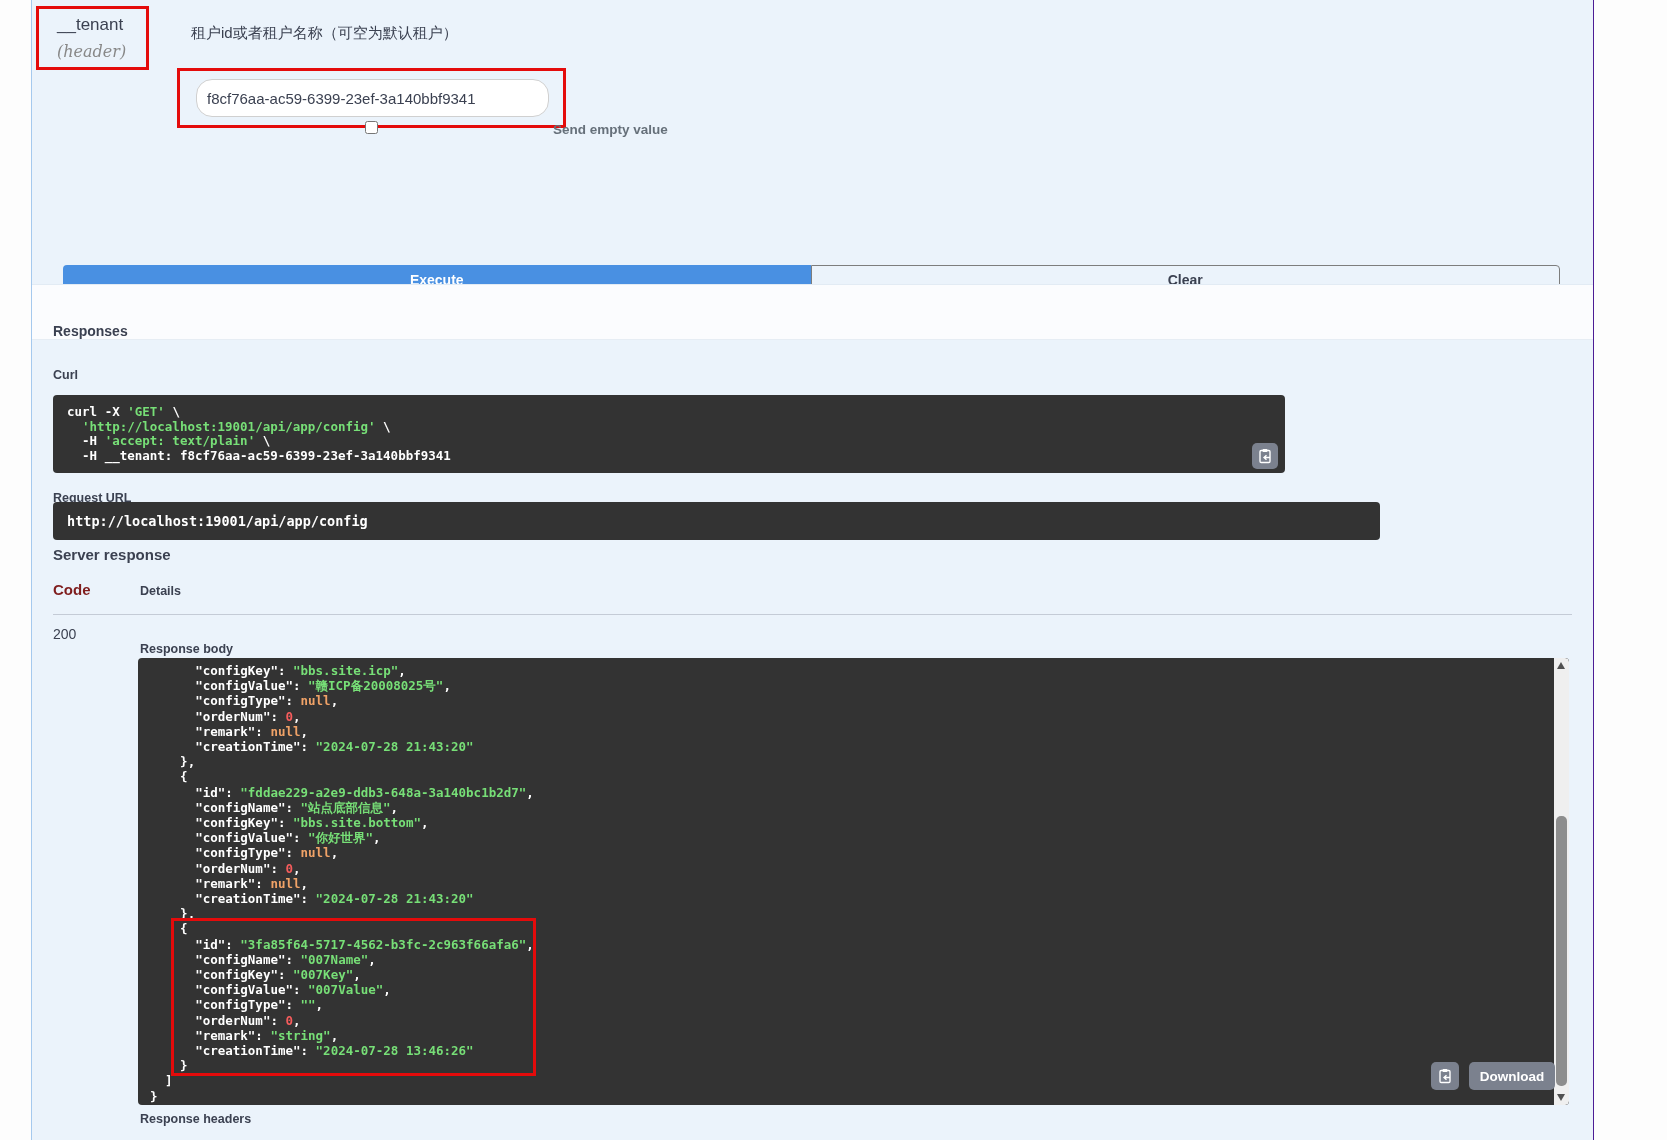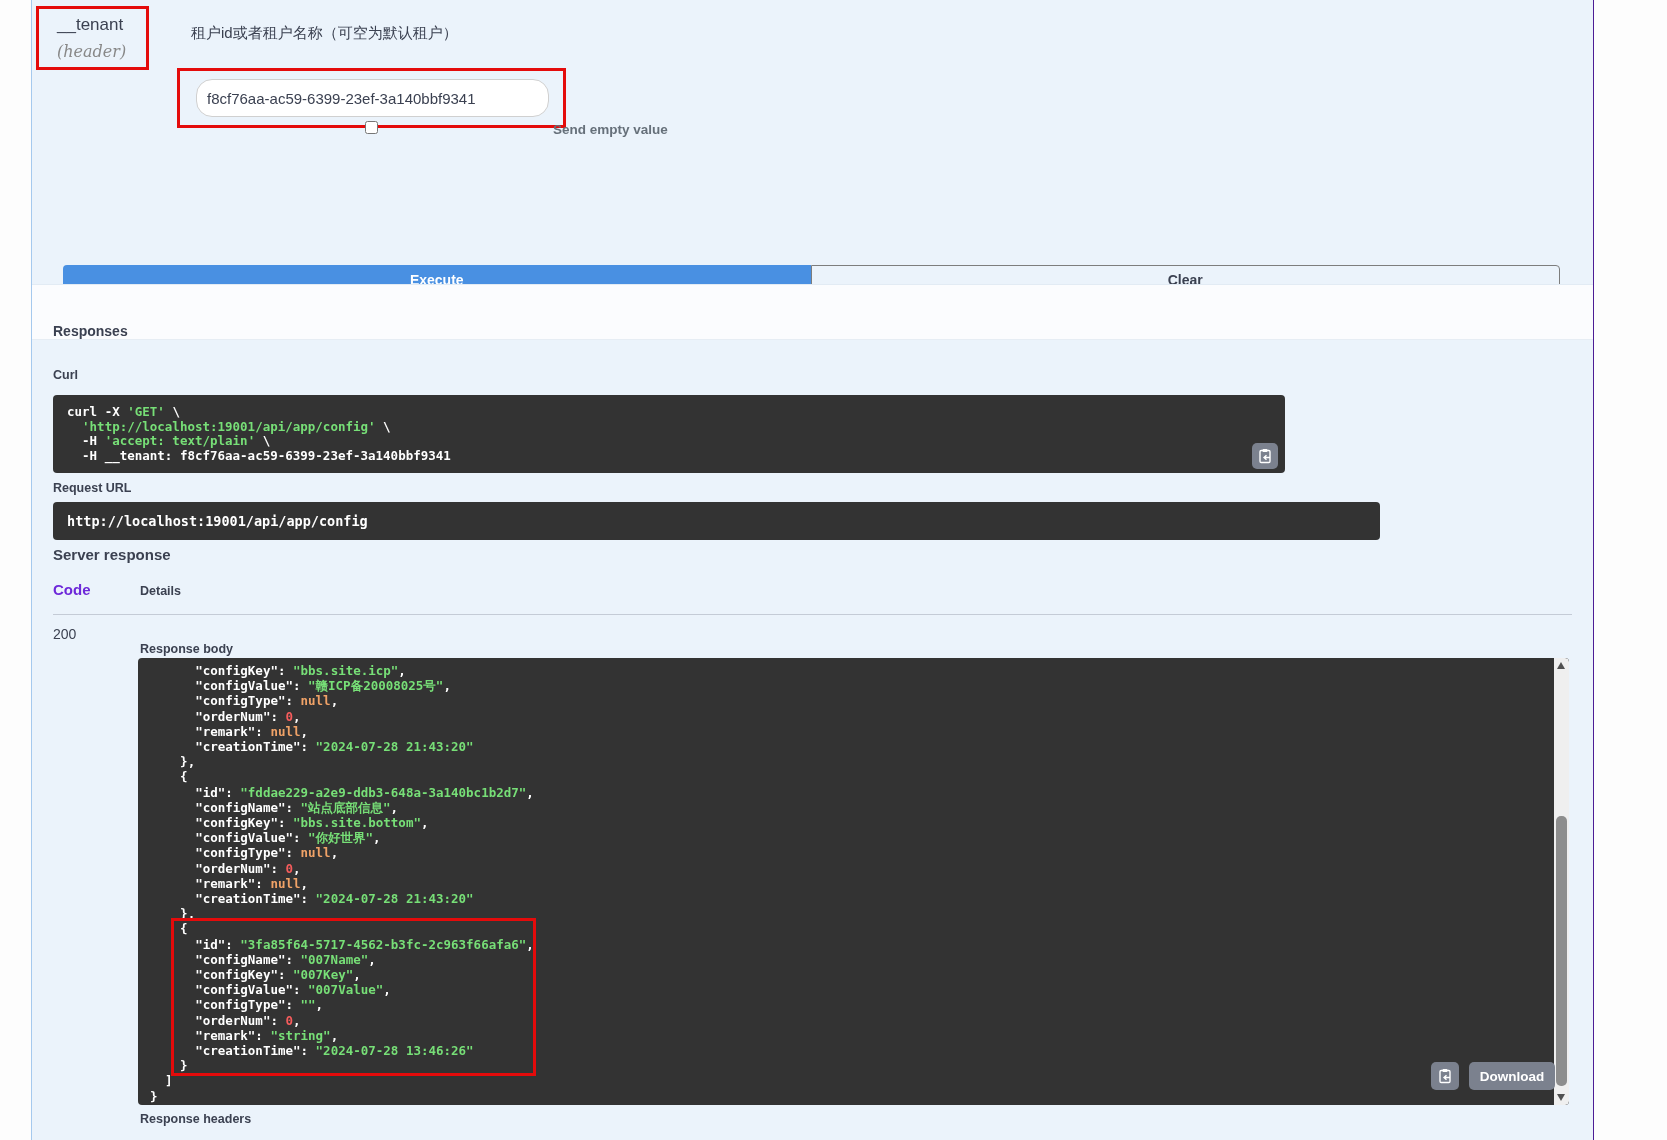--- a/index.html
+++ b/index.html
@@ -50,29 +50,29 @@
 
   
   .codeblock {
     position:absolute; background:#333333; border-radius:4px;
     font-family:"DejaVu Sans Mono",monospace; color:#fff;
   }
   .curl-lbl { left:21px; top:368px; }
   .curl-block { left:21px; top:395px; width:1232px; height:78px; padding:10px 14px; }
   .curl-block .cl { font-size:12.5px; font-weight:bold; line-height:14.6px; white-space:pre; }
 
-  .requrl-lbl { left:21px; top:481px; }
+  .requrl-lbl { left:21px; top:491px; }
   .url-block {
     position:absolute; left:21px; top:502px; width:1327px; height:38px; background:#333333;
     border-radius:4px; display:flex; align-items:center; padding-left:14px;
   }
   .url-block span { font-family:"DejaVu Sans Mono",monospace; font-weight:bold; font-size:13.5px; color:#fff; }
 
   .server-resp-lbl { position:absolute; left:21px; top:546px; font-size:15px; font-weight:bold; color:#3b4151; }
-  .code-hdr { position:absolute; left:21px; top:581px; font-size:15px; font-weight:bold; color:#6d28d9; }
+  .code-hdr { position:absolute; left:21px; top:581px; font-size:15px; font-weight:bold; color:#7f1d1d; }
   .details-hdr { position:absolute; left:108px; top:584px; font-size:12.5px; font-weight:bold; color:#3b4151; }
   .tbl-divider { position:absolute; left:21px; top:614px; width:1519px; height:1px; background:rgba(59,65,81,.22); }
   .status-code { position:absolute; left:21px; top:626px; font-size:14px; color:#3b4151; }
   .respbody-lbl { left:108px; top:642px; }
 
   .body-block { left:106px; top:658px; width:1431px; height:447px; padding:5px 0 0 12px; overflow:hidden; }
   .body-block .cl { font-size:12.5px; font-weight:bold; line-height:15.2px; white-space:pre; }
 
   .c-w { color:#ffffff; }
   .c-s { color:#77df77; }

